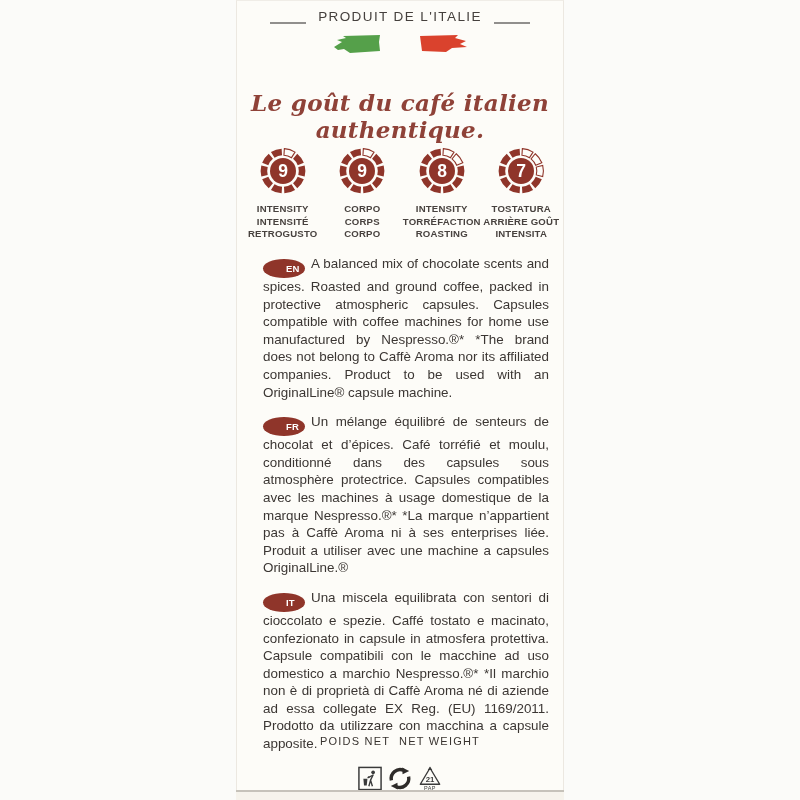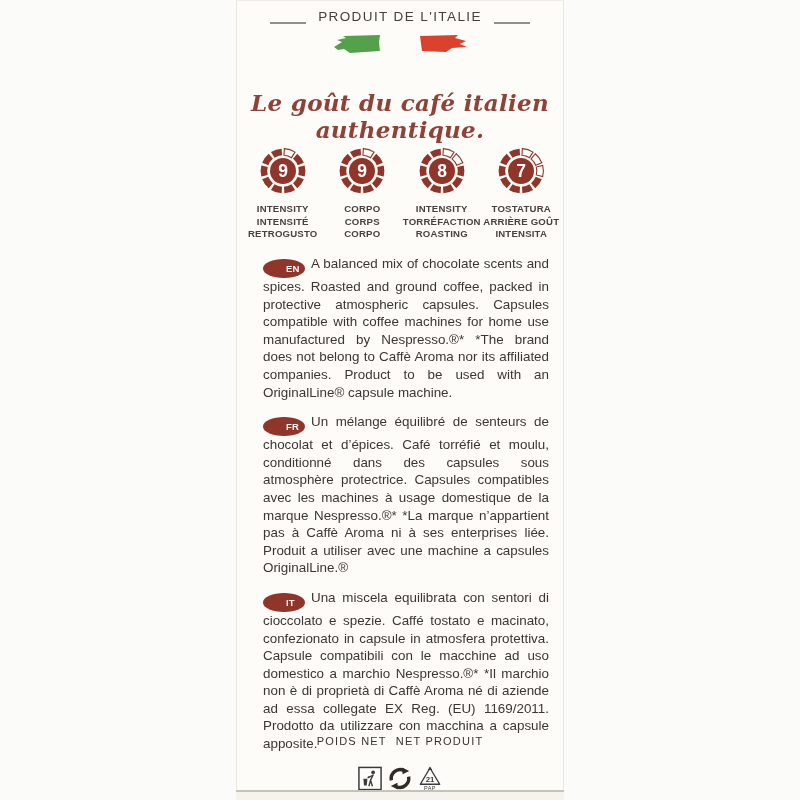--- a/index.html
+++ b/index.html
@@ -157,21 +157,21 @@
     </div>
 
   <div class="paragraphs">
     <p class="para"><span class="pill">EN</span><span>A balanced mix of chocolate scents and spices. Roasted and ground coffee, packed in protective atmospheric capsules. Capsules compatible with coffee machines for home use manufactured by Nespresso.®* *The brand does not belong to Caffè Aroma nor its affiliated companies. Product to be used with an OriginalLine® capsule machine.</span></p>
     <p class="para"><span class="pill">FR</span><span>Un mélange équilibré de senteurs de chocolat et d’épices. Café torréfié et moulu, conditionné dans des capsules sous atmosphère protectrice. Capsules compatibles avec les machines à usage domestique de la marque Nespresso.®* *La marque n’appartient pas à Caffè Aroma ni à ses enterprises liée. Produit a utiliser avec une machine a capsules OriginalLine.®</span></p>
     <p class="para"><span class="pill">IT</span><span>Una miscela equilibrata con sentori di cioccolato e spezie. Caffé tostato e macinato, confezionato in capsule in atmosfera protettiva. Capsule compatibili con le macchine ad uso domestico a marchio Nespresso.®* *Il marchio non è di proprietà di Caffè Aroma né di aziende ad essa collegate EX Reg. (EU) 1169/2011. Prodotto da utilizzare con macchina a capsule apposite.</span></p>
   </div>
 
   <div class="weight">
     <span class="weight-small">POIDS NET</span>
-    <span class="weight-small">NET PRODUIT</span>
+    <span class="weight-small">NET WEIGHT</span>
   </div>
 
   <div class="icons">
     <svg width="24" height="25" viewBox="0 0 26 26">
       <rect x="1" y="1" width="24" height="24" fill="none" stroke="#3a3a3a" stroke-width="1.6"></rect>
       <circle cx="16.4" cy="6.3" r="2" fill="#3a3a3a"></circle>
       <path d="M16.6,8.6 L13.6,14.8 L15.6,21.4 M13.6,14.8 L11.8,21.4" stroke="#3a3a3a" stroke-width="1.5" fill="none"></path>
       <path d="M15.9,9.6 L10.4,12.4" stroke="#3a3a3a" stroke-width="1.5" fill="none"></path>
       <path d="M5.8,13.4 L10.2,13.4 L9.5,20.6 L6.5,20.6 Z" fill="#3a3a3a"></path>
       <rect x="10.6" y="10.8" width="1.8" height="1.4" fill="#3a3a3a" transform="rotate(25 11.5 11.5)"></rect>

